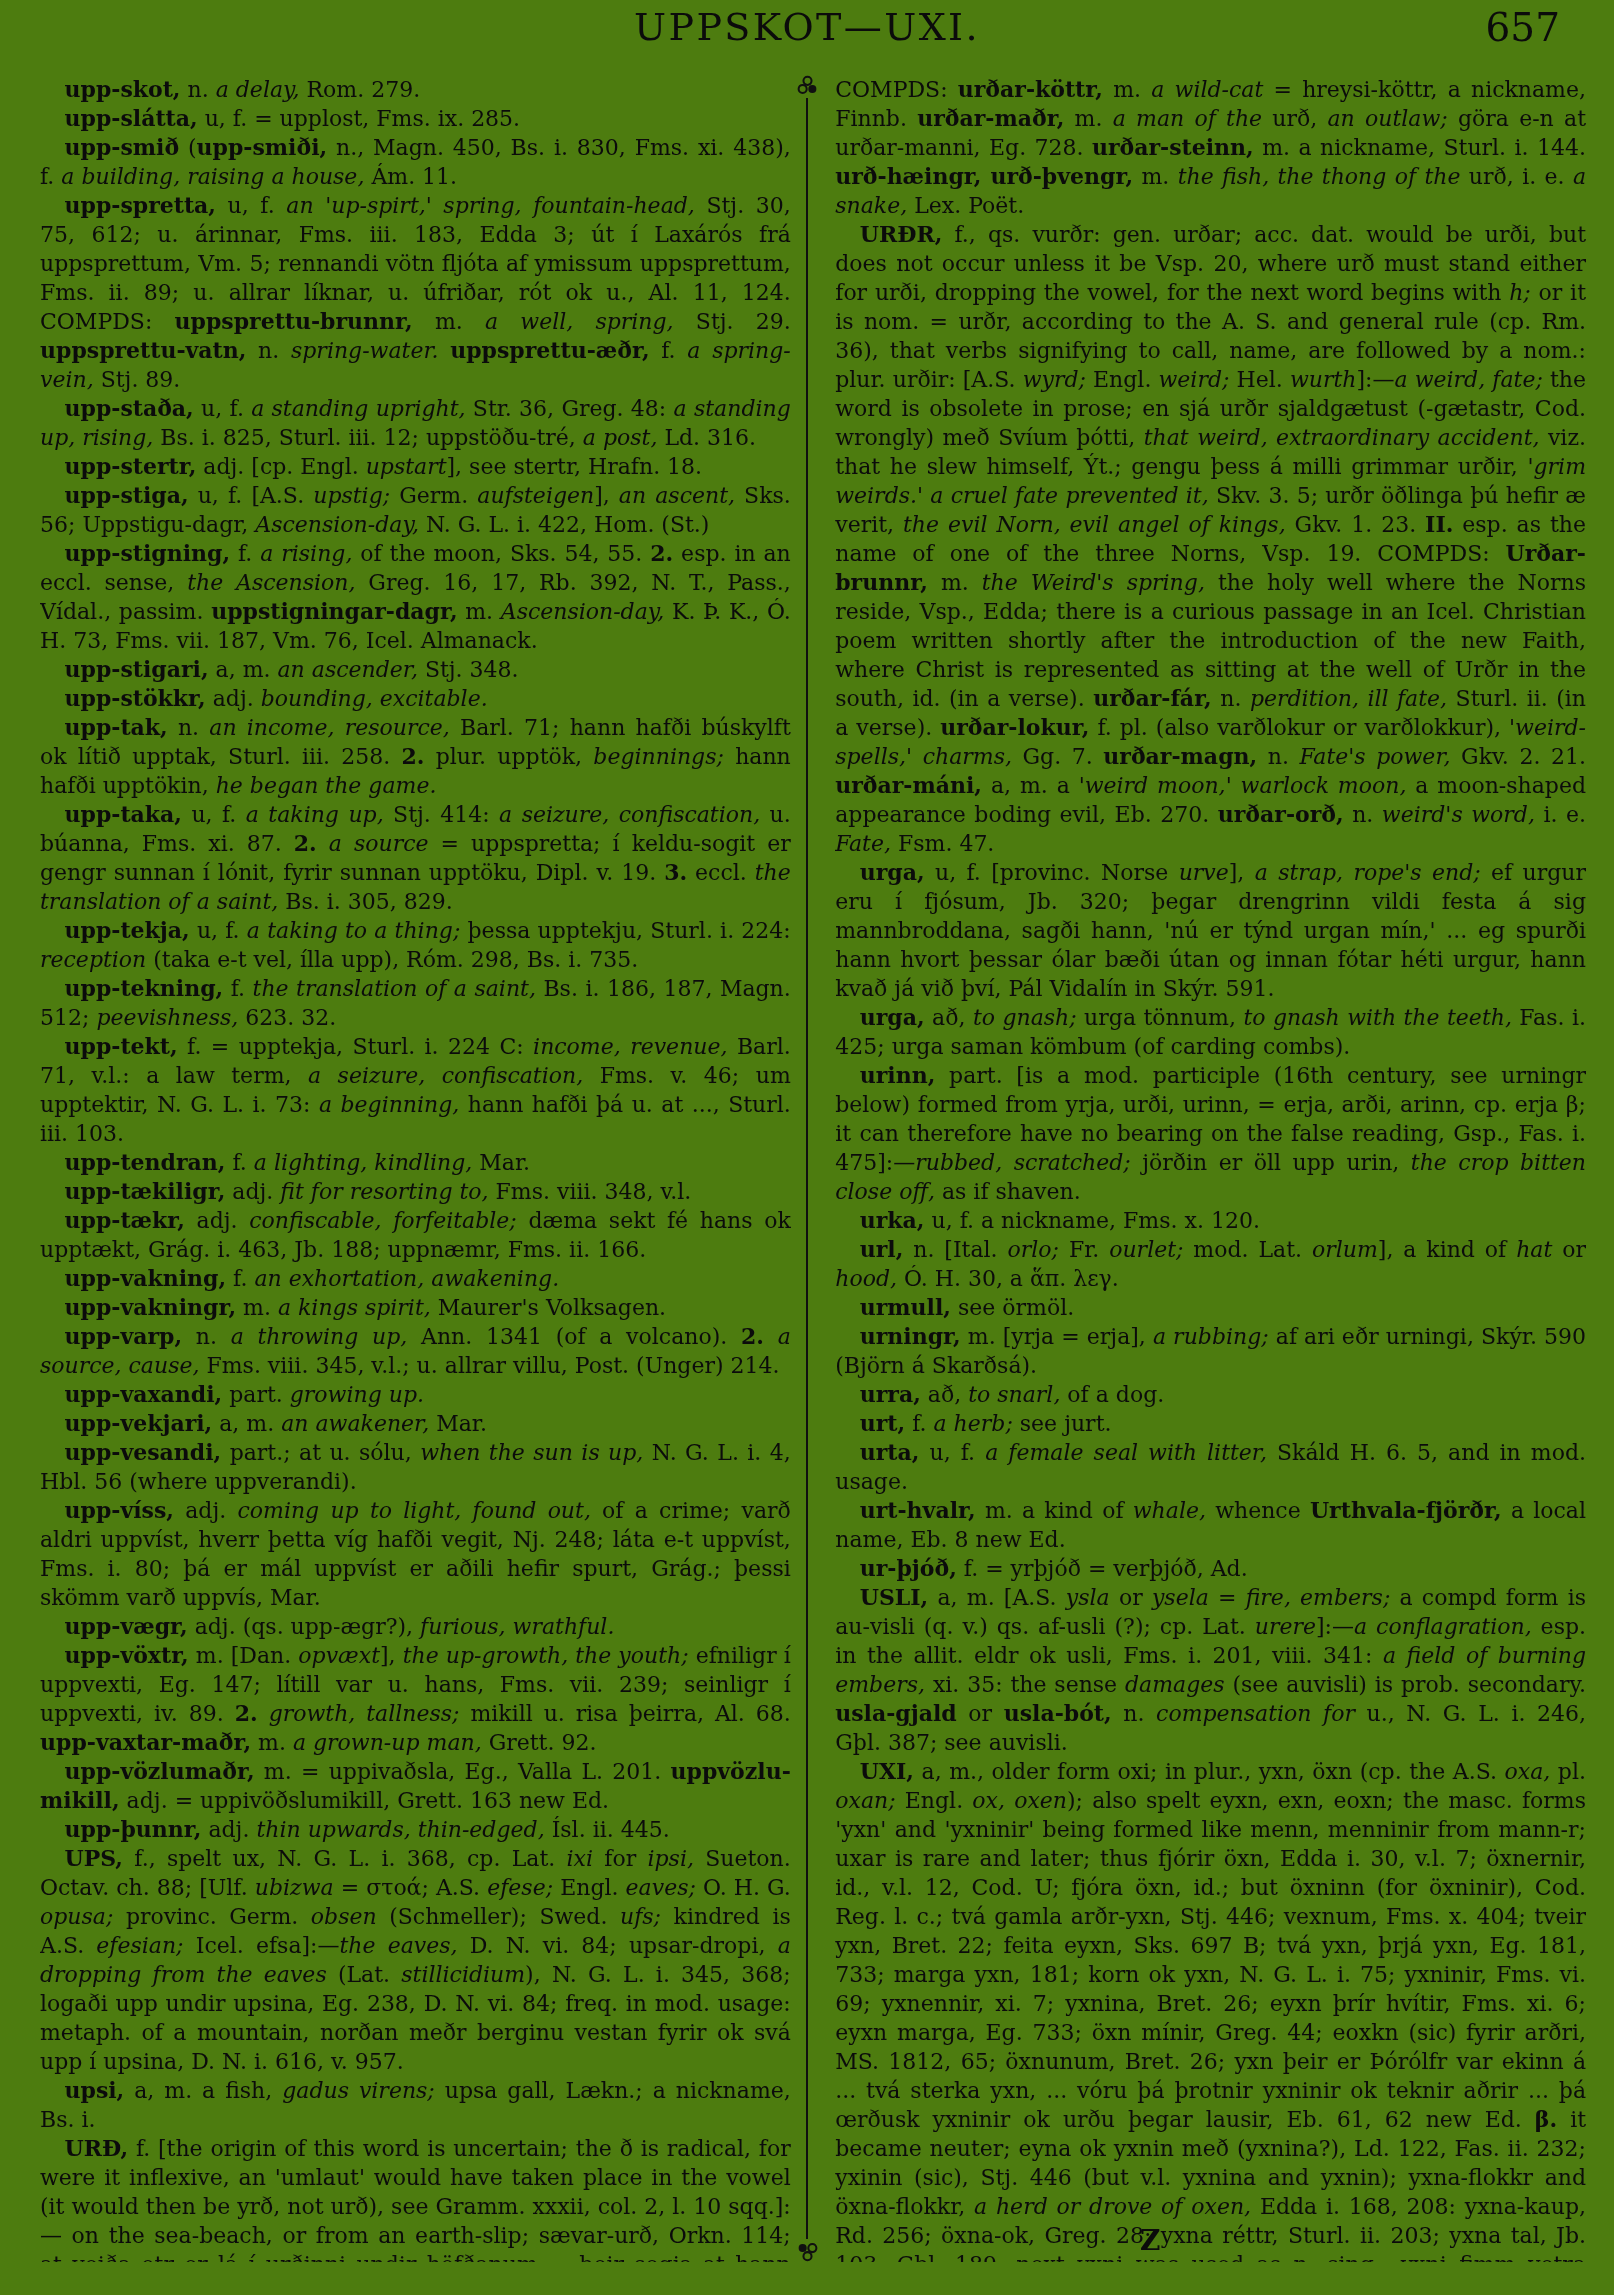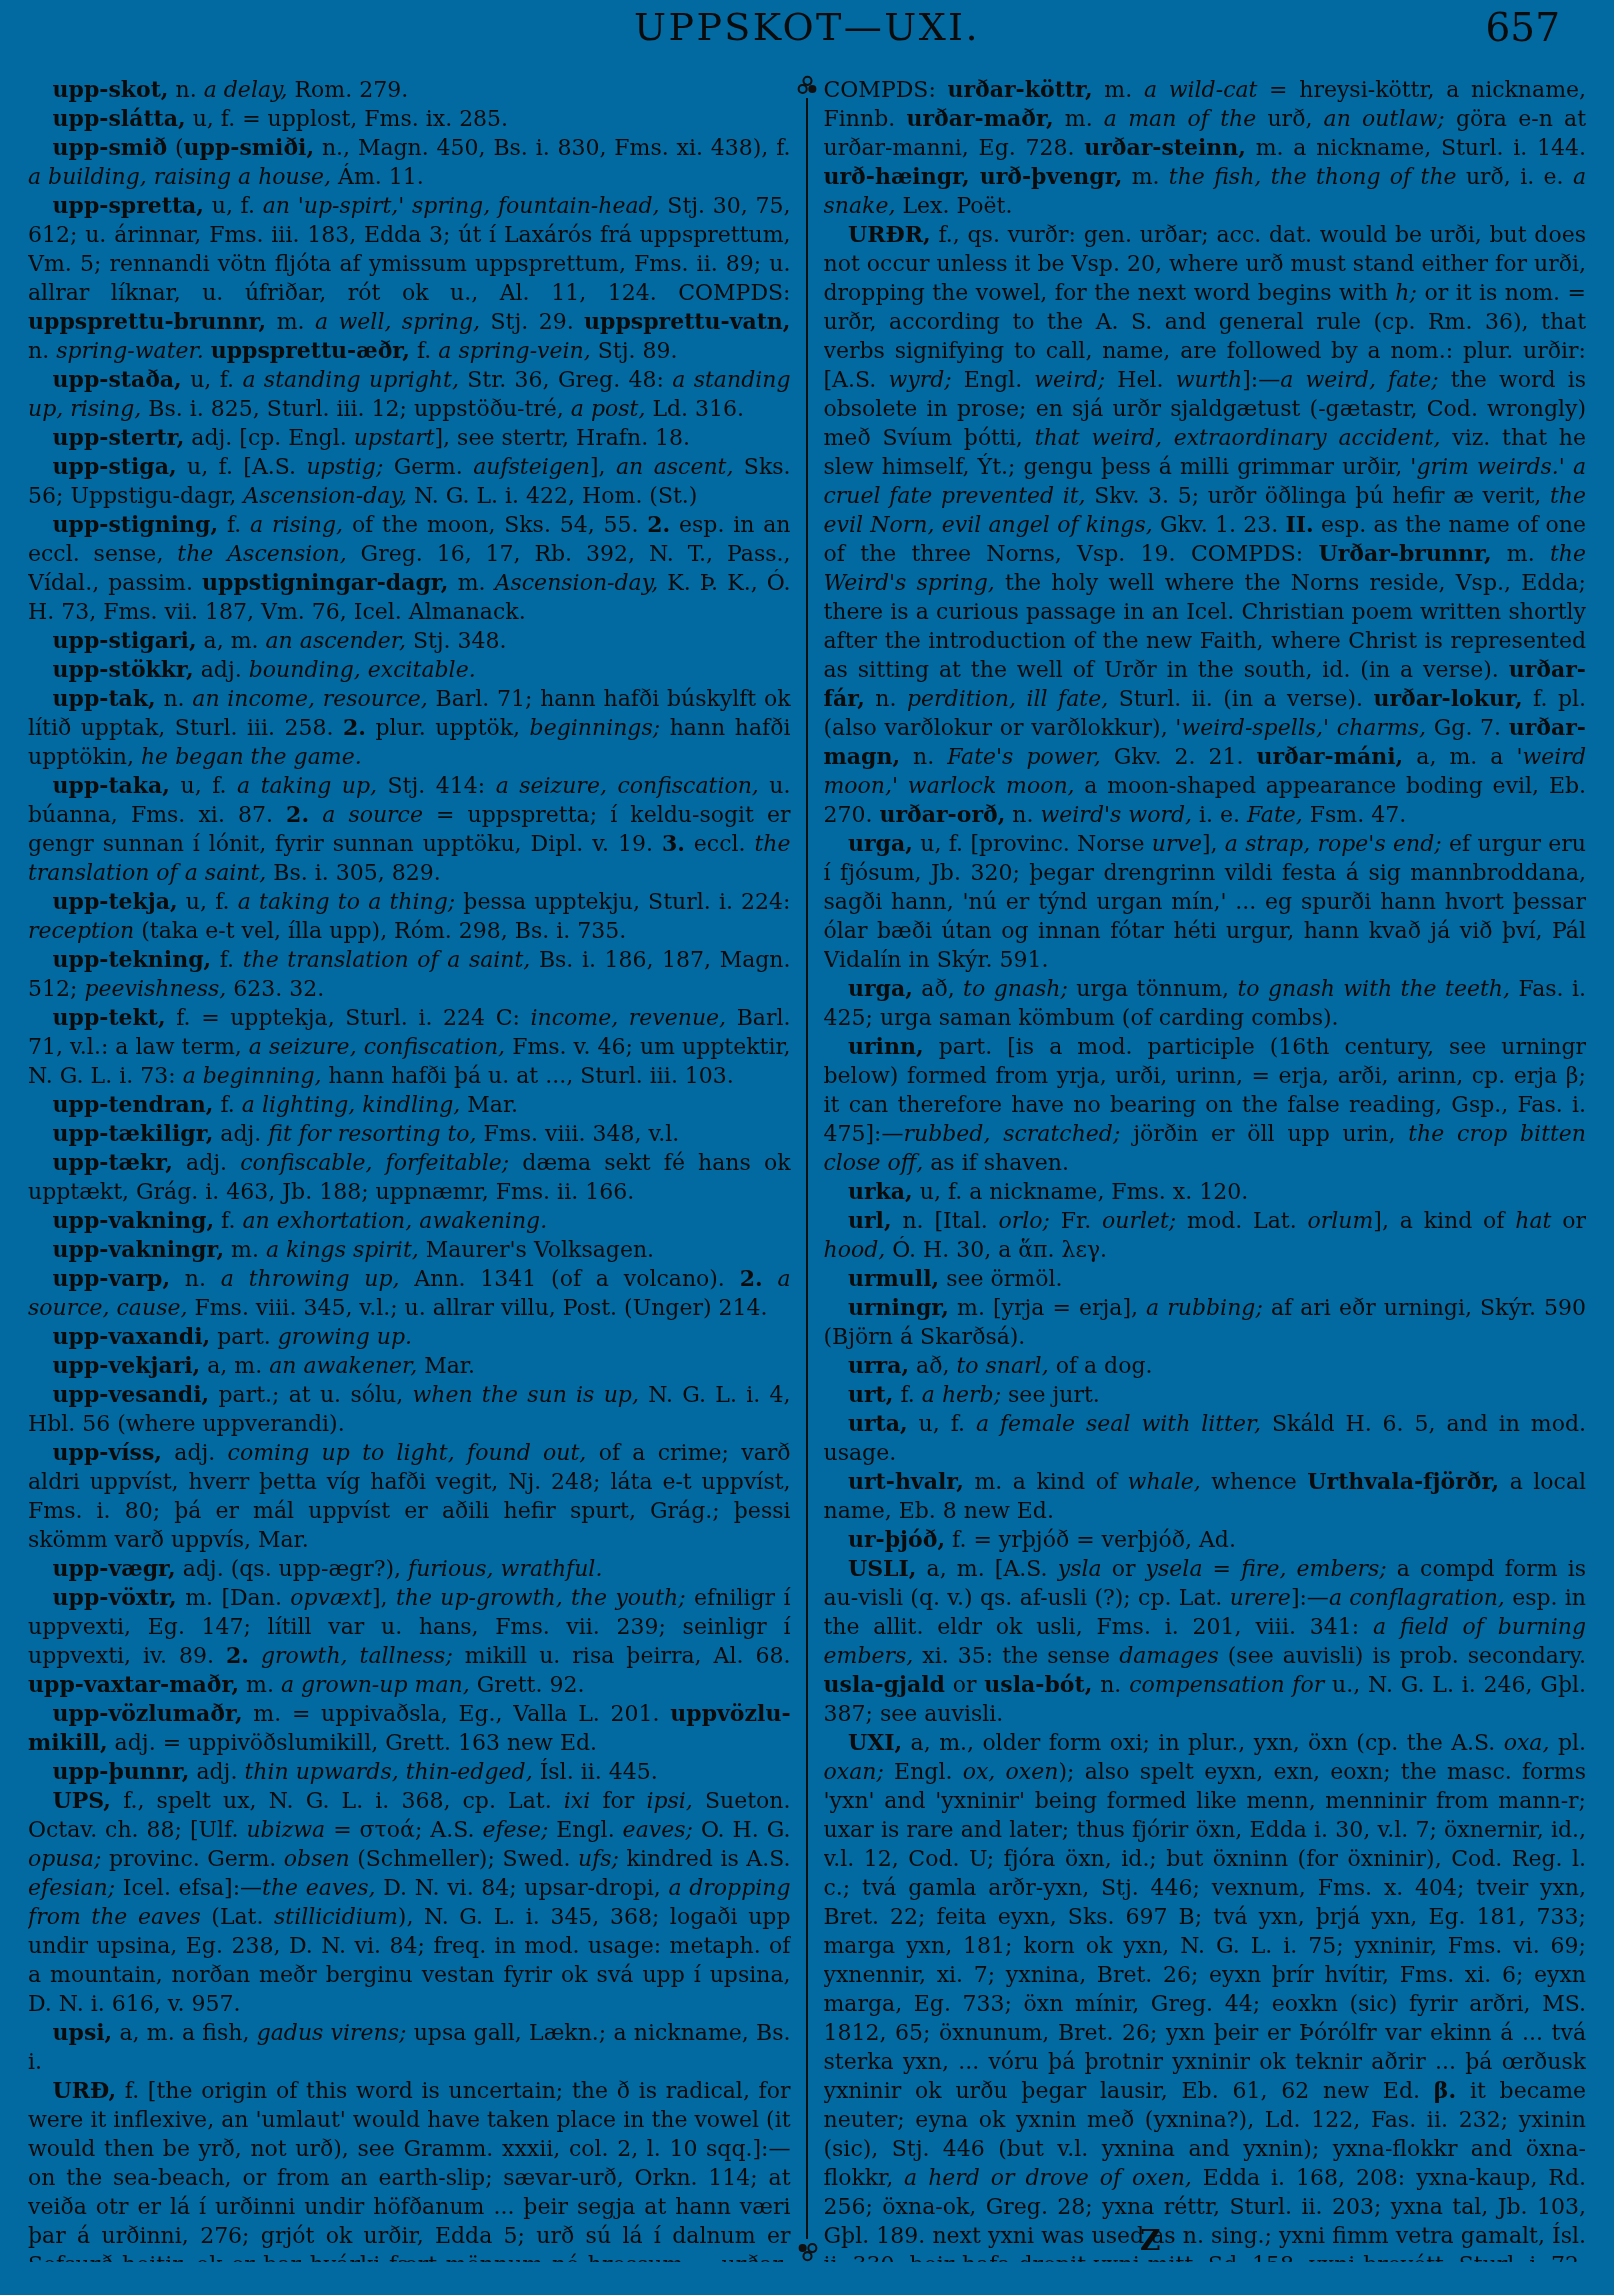--- a/index.html
+++ b/index.html
@@ -1,33 +1,34 @@
 <!DOCTYPE html>
 <html style="font-size:13px"><head>
 <meta charset="utf-8">
 <style>
   html,body { margin:0; padding:0; background:#777; }
   .page {
     position:relative; width:1614px; height:2295px; margin:0 auto;
-    background:#0369a1; color:#0b0b0b; overflow:hidden;
+    background:#4d7c0f; color:#0b0b0b; overflow:hidden;
     font-family:"DejaVu Serif","Liberation Serif",serif;
   }
   .header { position:absolute; top:4.9px; left:0; width:100%; height:65px; }
   .title {
     position:absolute; left:0; width:100%; text-align:center;
     font-size:38px; letter-spacing:2.4px; font-weight:400;
   }
   .page-number { position:absolute; right:54px; top:0; font-size:39px; }
   .columns {
     position:absolute; top:75px; left:28px; right:28px; bottom:33px;
     display:flex; align-items:stretch;
   }
   .column {
     width:763px; font-size:22px; line-height:29px; text-align:justify;
     overflow:hidden;
+    margin-left:12px;
   }
   .gutter {
     width:33px; display:flex; flex-direction:column; align-items:center;
     padding-top:0;
   }
   .gutter .rule { flex:1 1 auto; width:1.6px; background:#101010; }
   .gutter svg { flex:0 0 auto; }
   .entry { margin:0; text-indent:24.5px; }
   .entry.noindent { text-indent:0; }
   .entry b.hw { font-weight:700; }

